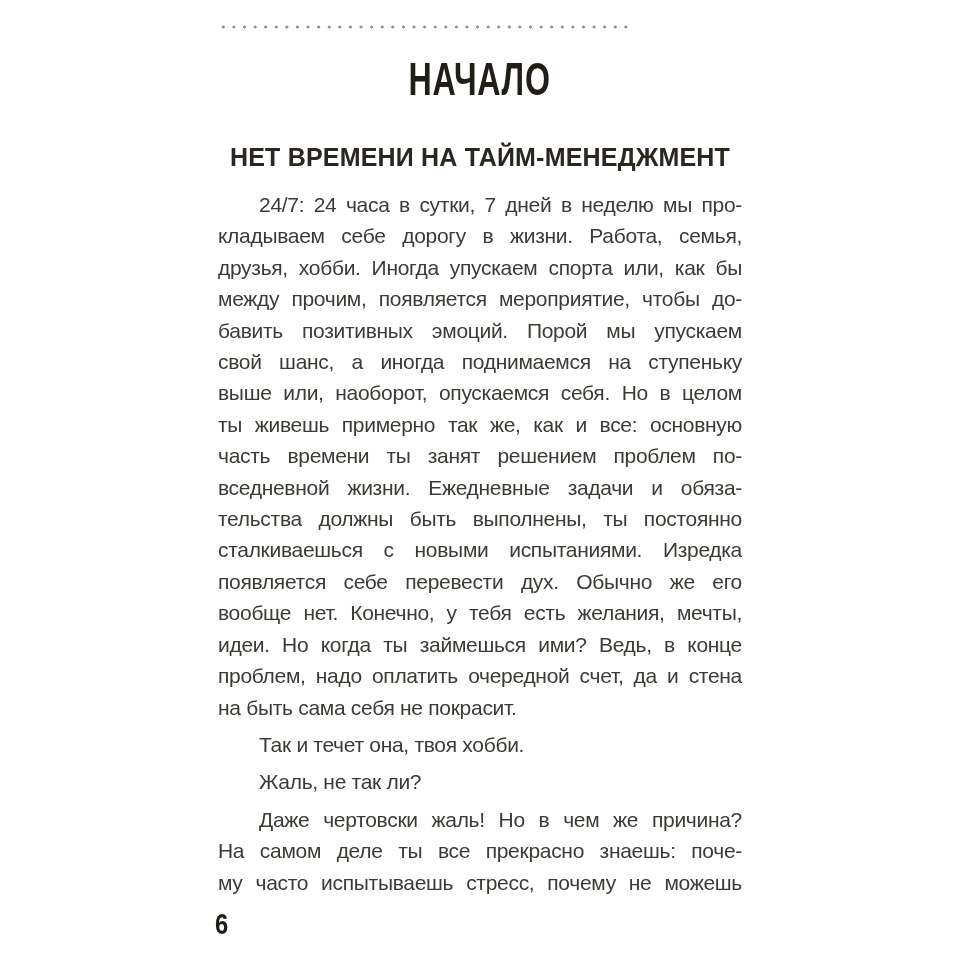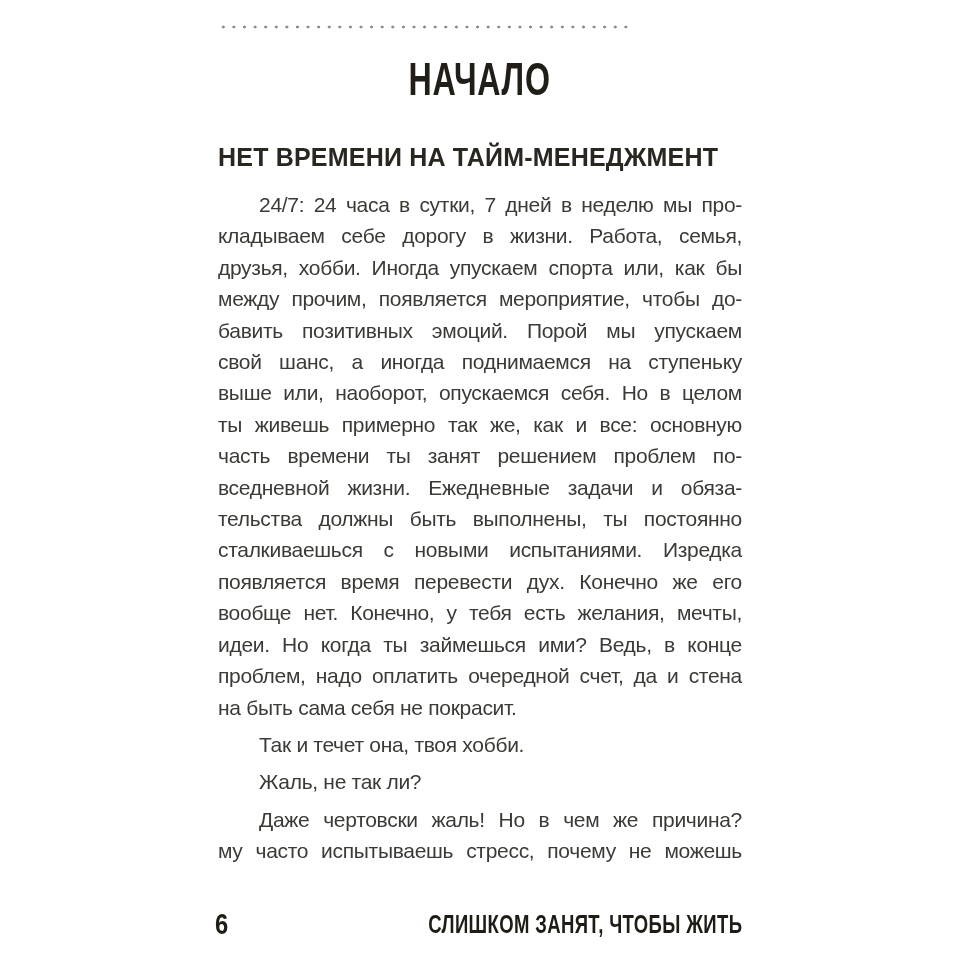--- a/index.html
+++ b/index.html
@@ -42,20 +42,21 @@
     transform: scaleX(0.70);
     transform-origin: center;
     letter-spacing: 1px;
   }
   
   .section-title {
     position: absolute;
     left: 218px;
     top: 142px;
     width: 524px;
+    text-align: center;
     font-size: 25px;
     font-weight: bold;
     color: #2a2620;
     letter-spacing: 0.2px;
     line-height: 1.2;
     white-space: nowrap;
   }
   
   .body-text {
     position: absolute;
@@ -147,40 +148,38 @@
         <div class="line just">друзья, хобби. Иногда упускаем спорта или, как бы</div>
         <div class="line just">между прочим, появляется мероприятие, чтобы до-</div>
         <div class="line just">бавить позитивных эмоций. Порой мы упускаем</div>
         <div class="line just">свой шанс, а иногда поднимаемся на ступеньку</div>
         <div class="line just">выше или, наоборот, опускаемся себя. Но в целом</div>
         <div class="line just">ты живешь примерно так же, как и все: основную</div>
         <div class="line just">часть времени ты занят решением проблем по-</div>
         <div class="line just">вседневной жизни. Ежедневные задачи и обяза-</div>
         <div class="line just">тельства должны быть выполнены, ты постоянно</div>
         <div class="line just">сталкиваешься с новыми испытаниями. Изредка</div>
-        <div class="line just">появляется время перевести дух. Конечно же его</div>
+        <div class="line just">появляется себе перевести дух. Обычно же его</div>
         <div class="line just">вообще нет. Конечно, у тебя есть желания, мечты,</div>
         <div class="line just">идеи. Но когда ты займешься ими? Ведь, в конце</div>
         <div class="line just">проблем, надо оплатить очередной счет, да и стена</div>
         <div class="line">на быть сама себя не покрасит.</div>
       </div>
       <div class="para">
         <div class="line indent">Так и течет она, твоя хобби.</div>
       </div>
       <div class="para">
         <div class="line indent">Жаль, не так ли?</div>
       </div>
       <div class="para">
         <div class="line just indent">Даже чертовски жаль! Но в чем же причина?</div>
+        <div class="line just">На самом деле ты все прекрасно знаешь: поче-</div>
         <div class="line just">му часто испытываешь стресс, почему не можешь</div>
       </div>
     </div>
 
   <div class="footer-page-number">
     <span class="condensed">6</span>
   </div>
 
-  <div class="footer-running-title">
-    <span class="condensed">СЛИШКОМ ЗАНЯТ, ЧТОБЫ ЖИТЬ</span>
-  </div>
 
 
 </div>
 
 </body></html>

